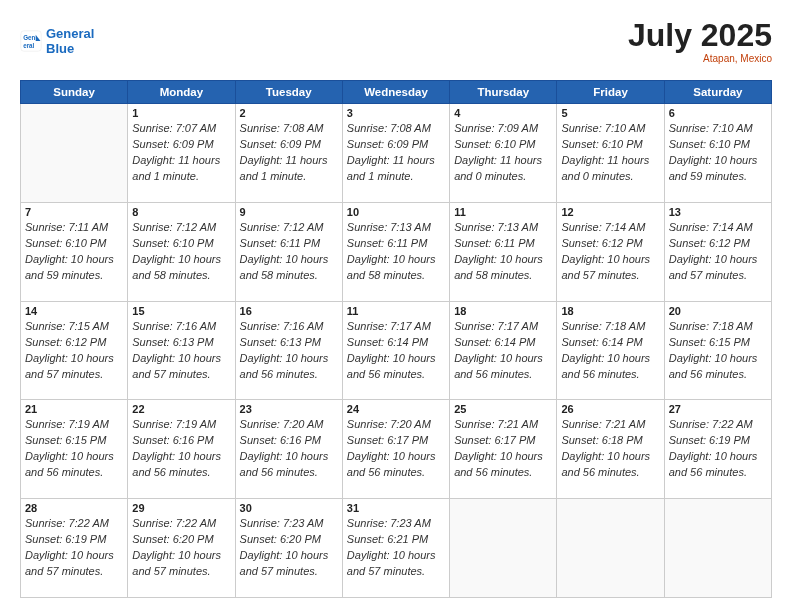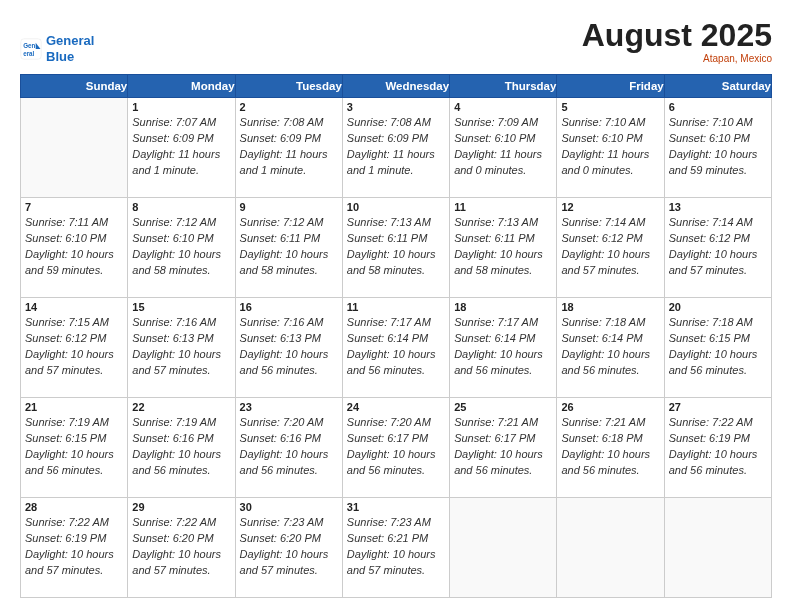--- a/index.html
+++ b/index.html
@@ -13,22 +13,22 @@
     .page {
       width: 792px;
       height: 612px;
       padding: 18px 20px 14px 20px;
       display: flex;
       flex-direction: column;
     }
     .header {
       display: flex;
       justify-content: space-between;
-      align-items: flex-end;
-      margin-bottom: 10px;
+      align-items: center;
+      margin-bottom: 16px;
       gap: 8px;
     }
     .logo {
       display: flex;
       align-items: center;
       gap: 4px;
     }
     .logo-text {
       font-size: 13px;
       font-weight: bold;
@@ -59,22 +59,22 @@
       width: 100%;
       border-collapse: collapse;
       flex: 1;
       table-layout: fixed;
     }
     .calendar-table thead th {
       background-color: #2563b0;
       color: #fff;
       font-size: 11.5px;
       font-weight: bold;
-      padding: 5px 0;
-      text-align: right;
+      padding: 5px 16px;
+      text-align: center;
       border: 1px solid #1a4f9a;
     }
     .calendar-table tbody td {
       vertical-align: top;
       border: 1px solid #ccc;
       padding: 3px 4px;
       font-size: 9px;
       color: #333;
       background: #fff;
       height: 86px;
@@ -107,21 +107,21 @@
         <text x="4" y="13" font-size="8" font-weight="bold" fill="#1a6abf" font-family="Arial">Gen</text>
         <text x="4" y="23" font-size="8" font-weight="bold" fill="#1a6abf" font-family="Arial">eral</text>
         <polygon points="20,6 26,14 20,14" fill="#1a6abf"></polygon>
       </svg>
       <div class="logo-text">
         <div><span>General</span></div>
         <div><span>Blue</span></div>
       </div>
     </div>
     <div class="title-block">
-      <div class="month-title">August 2025</div>
+      <div class="month-title">July 2025</div>
       <div class="location">Atapan, Mexico</div>
     </div>
   </div>
 
   <table class="calendar-table">
     <thead>
       <tr id="weekday-header">
           <th>Sunday</th>
           <th>Monday</th>
           <th>Tuesday</th>

